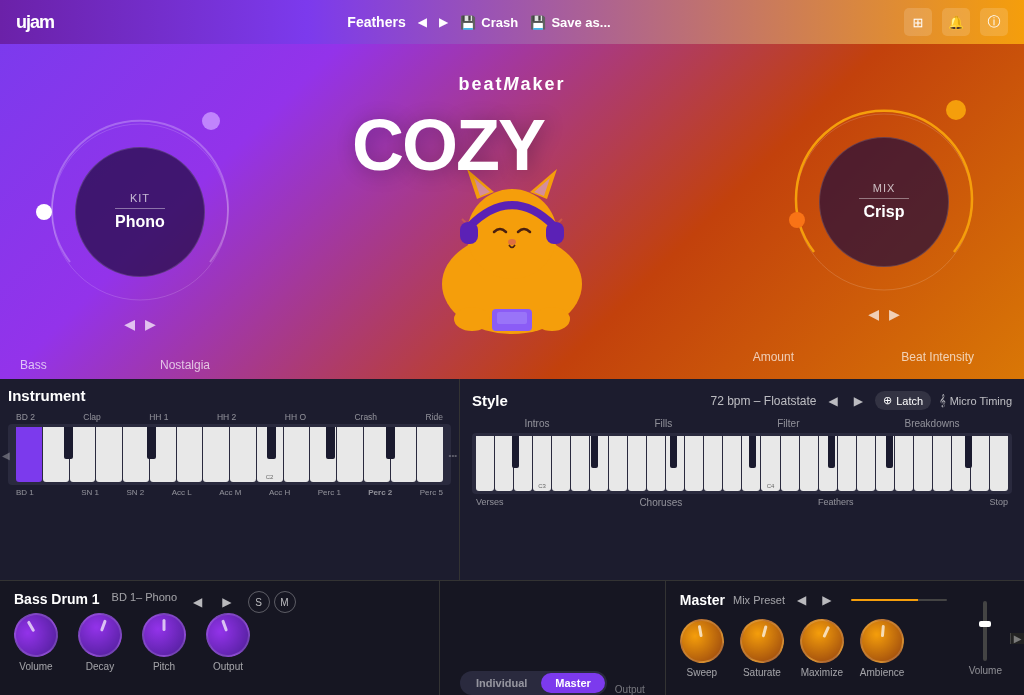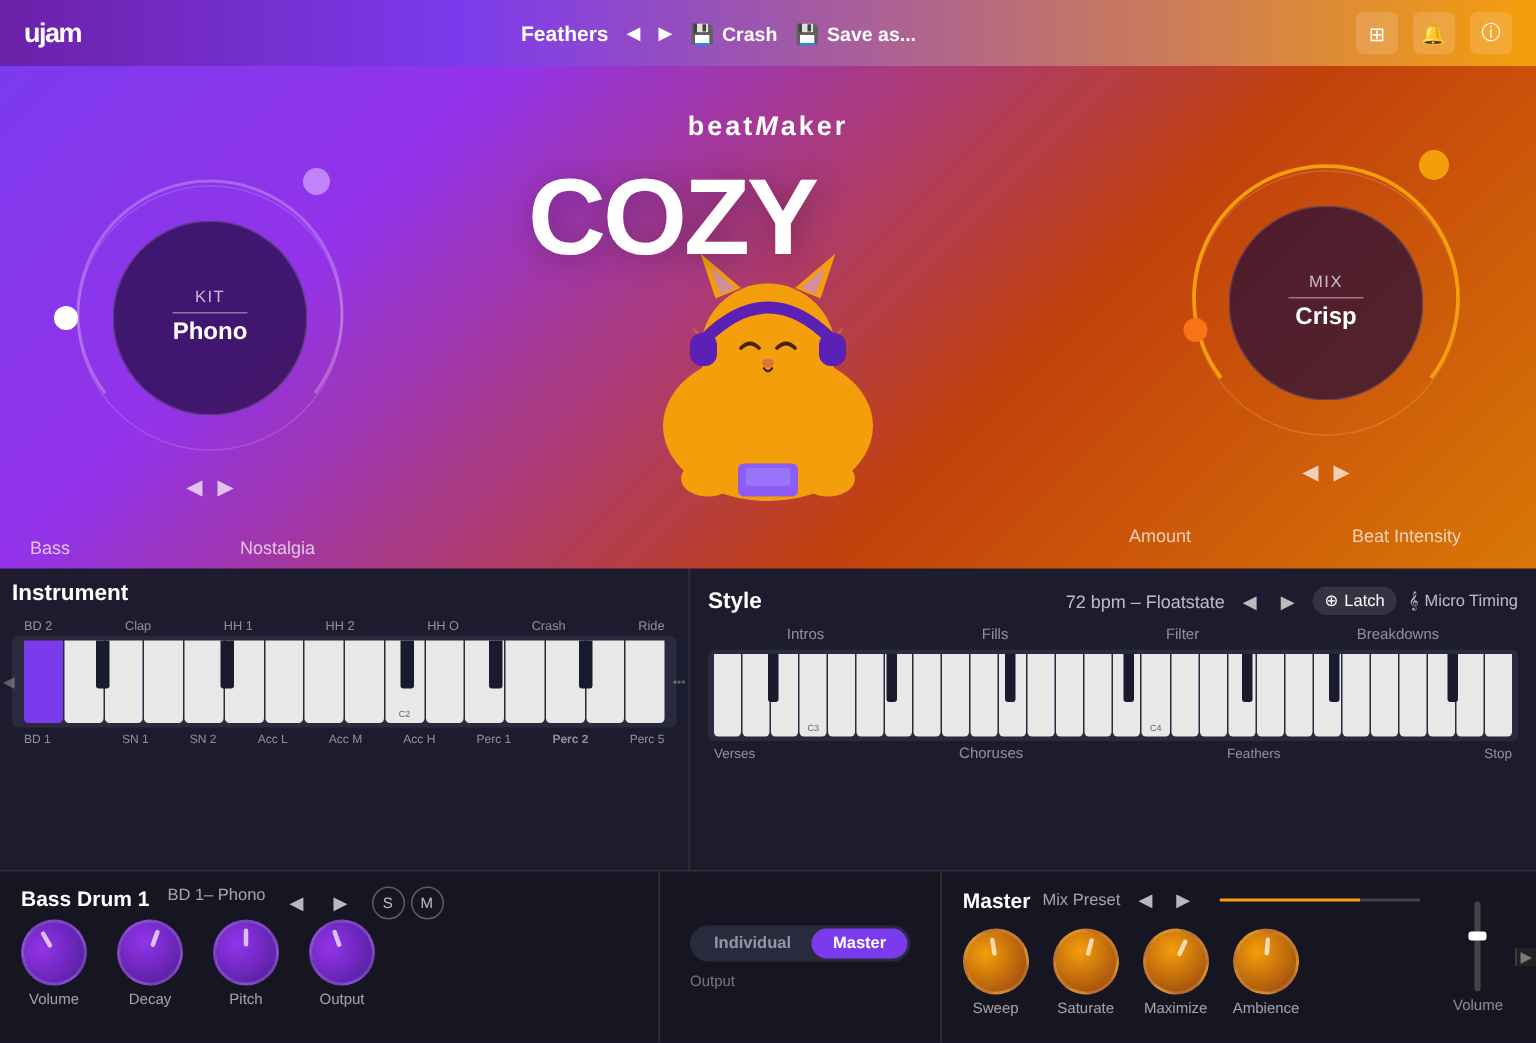--- a/index.html
+++ b/index.html
@@ -304,22 +304,22 @@
       background: radial-gradient(circle at 35% 35%, #f59e0b, #92400e);
     }
     .knob-name {
       font-size: 10px;
       color: rgba(255,255,255,0.6);
     }
 
     
     .output-section {
       display: flex;
-      flex-direction: column;
-      align-items: flex-start;
+      flex-direction: row;
+      align-items: flex-end;
       justify-content: center;
       padding: 0 20px;
       gap: 8px;
       border-right: 1px solid #333;
     }
     .toggle-group {
       display: flex;
       background: #2a2a3e;
       border-radius: 15px;
       padding: 2px;

